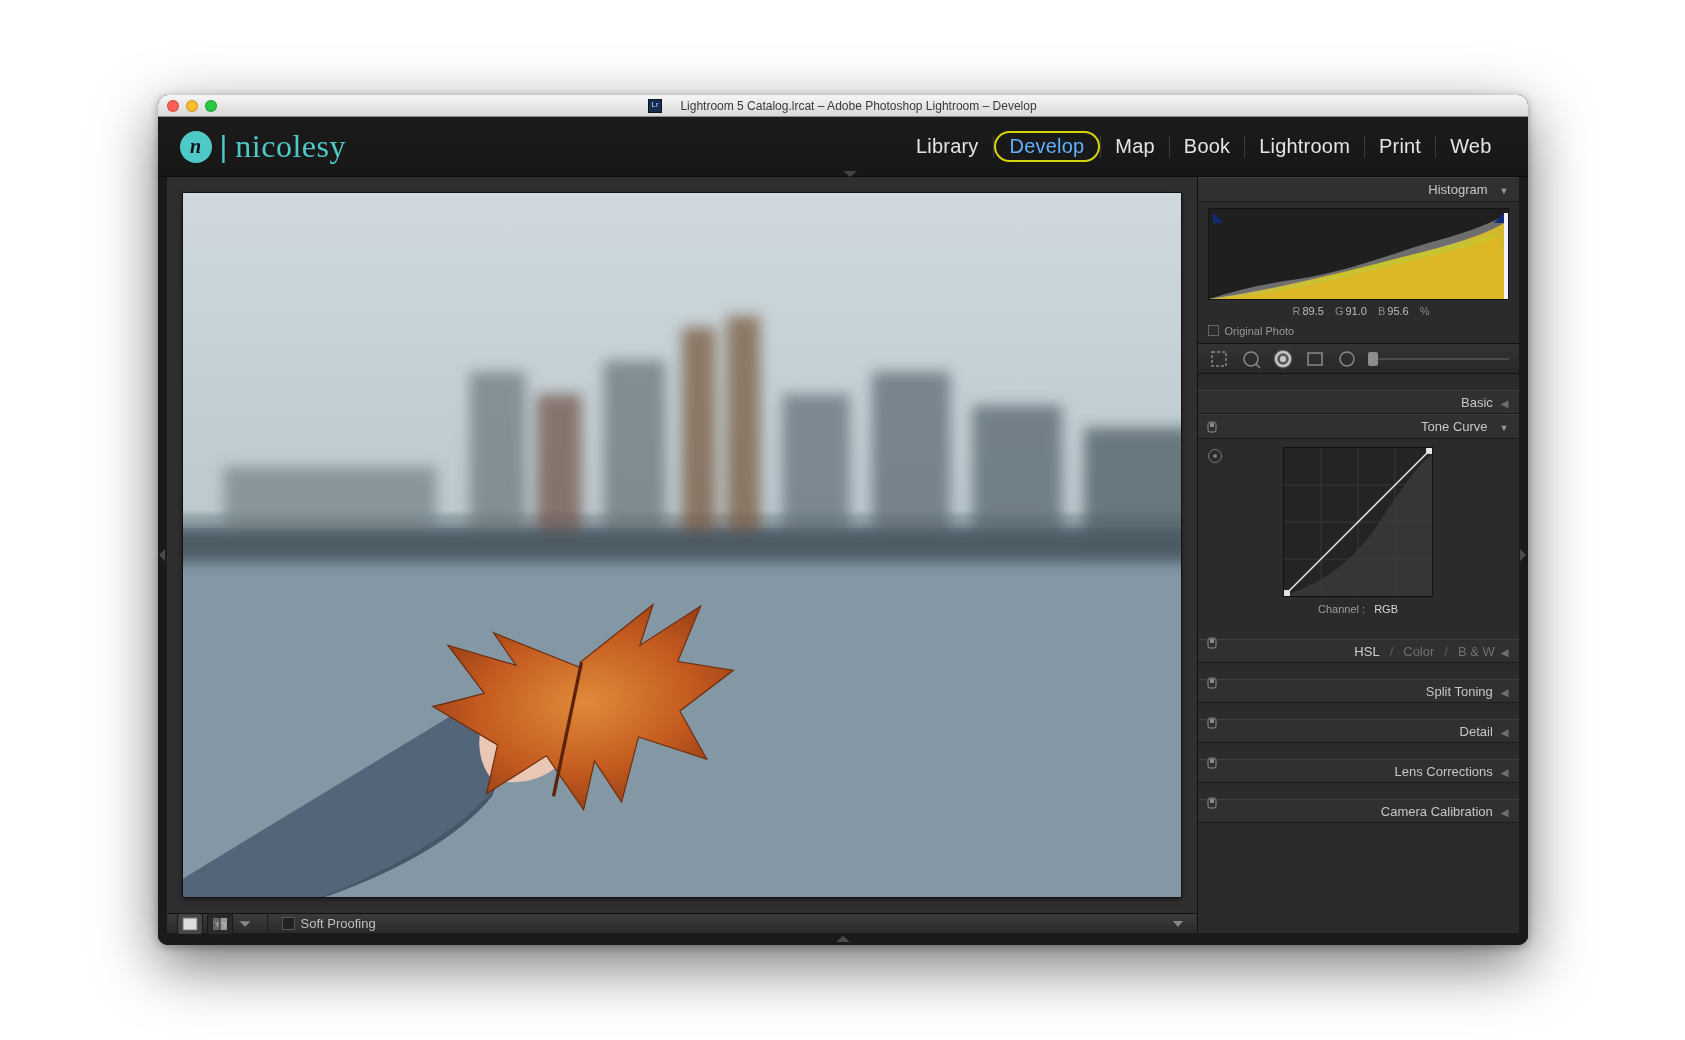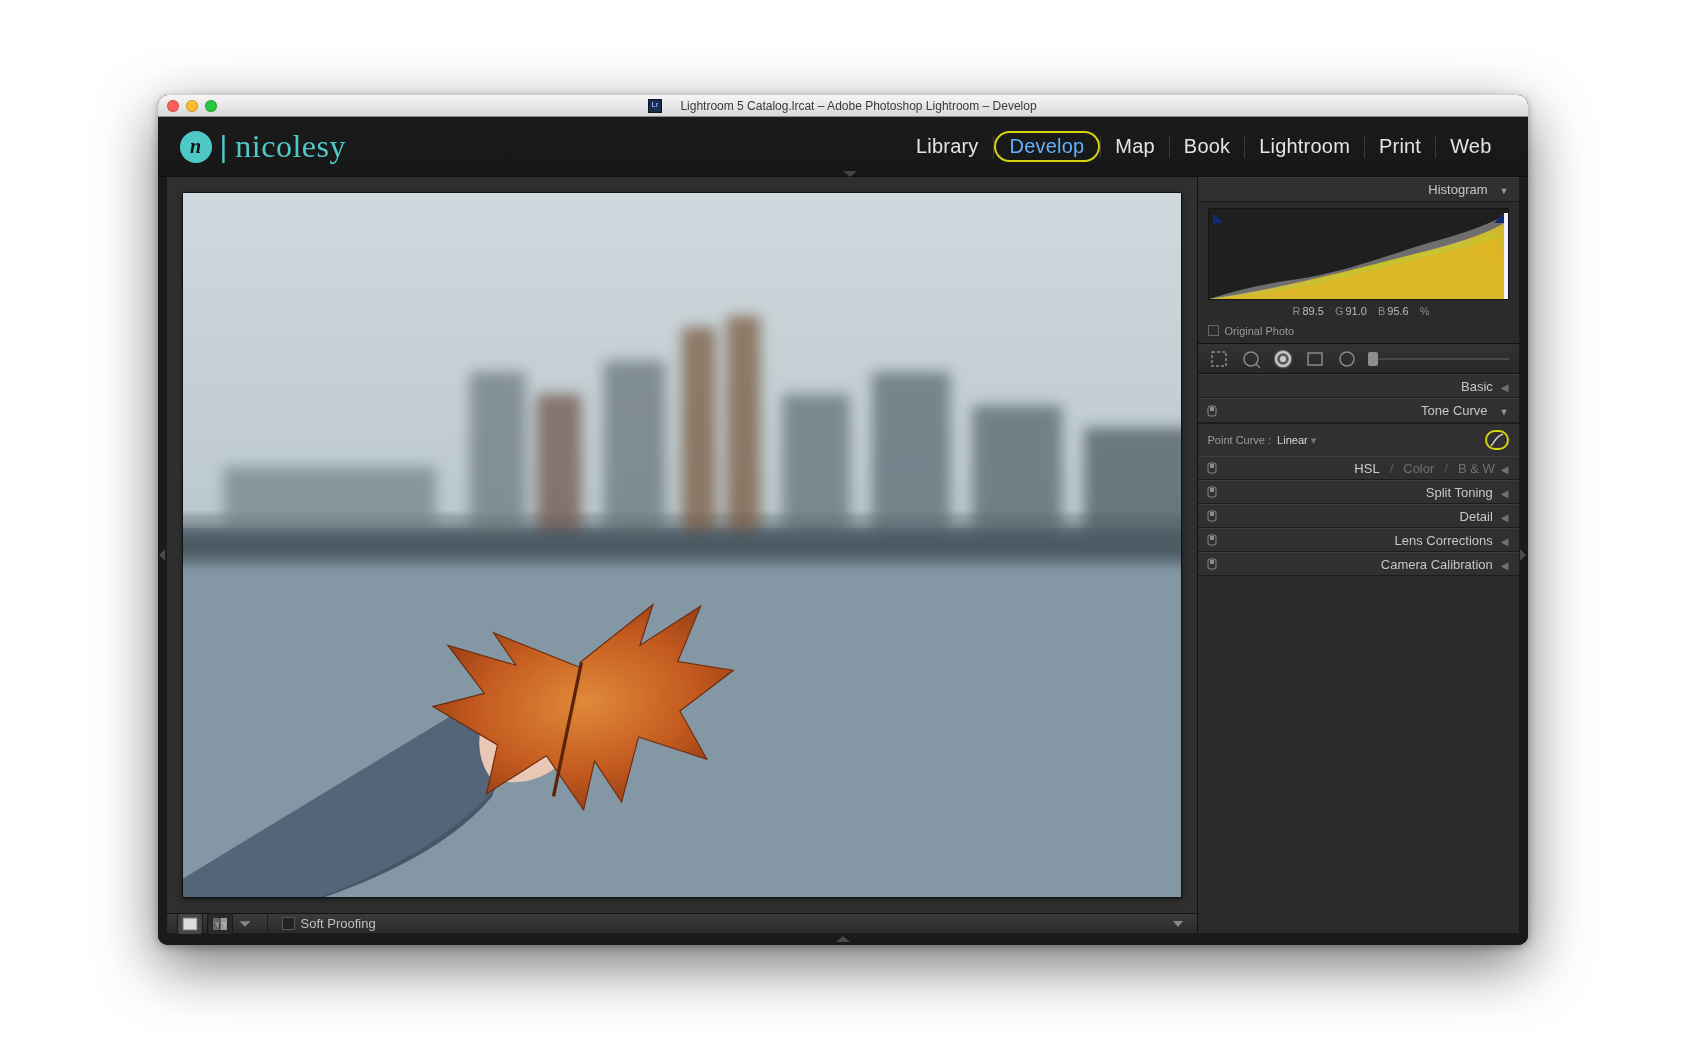--- a/index.html
+++ b/index.html
@@ -117,21 +117,21 @@
     width: 322px; background:#2b2b2b; border-left:1px solid #111;
     display:flex; flex-direction:column; overflow:hidden;
   }
   .panel-header, .panel-row {
     display:flex; align-items:center; padding:4px 10px;
     background:#303030; border-bottom:1px solid #1c1c1c; border-top:1px solid #3c3c3c;
     color:#c7c7c7; font-size:13px;
   }
   .panel-header { justify-content:flex-end; gap:8px;}
   .panel-header .tri::before{content:"▼"; font-size:9px; color:#999; margin-left:4px;}
-  .panel-row { justify-content:flex-end; gap:8px; height:24px;}
+  .panel-row { justify-content:flex-end; gap:8px; height:24px;margin-top:16px;}
   .panel-row .tri-off::before{content:"◀"; font-size:10px; color:#707070;}
   .panel-row-wrap { position:relative;}
   .panel-row-wrap .switch{
     position:absolute; left:8px; top:50%; transform:translateY(-50%);
     width:12px; height:14px;
   }
   .switch svg{width:12px;height:14px;}
   .histogram-box {
     margin:6px 10px 2px; height:92px; border:1px solid #141414; background:#1f1f1f;
     position:relative;
@@ -398,27 +398,41 @@
           <div class="panel-row-wrap">
             <div class="switch"><svg viewBox="0 0 12 14">
                   <rect x="2" y="2" width="8" height="10" rx="2" fill="none" stroke="#8c8c8c"></rect>
                   <rect x="4" y="3" width="4" height="4" fill="#8c8c8c"></rect>
                 </svg></div>
             <div class="panel-header">
               <span>Tone Curve</span>
                 <span class="tri"></span>
             </div>
           </div>
-          <div class="pc-row">
-            <span>Point Curve :</span>
-            <span class="val pop">Linear</span>
-            <div class="edit-btn">
-              <svg viewBox="0 0 14 14">
-                  <path d="M1 13 C 4 10 5 4 13 1" stroke="#cfcfcf" stroke-width="1.5" fill="none"></path>
-                </svg>
+          <div class="tc-box">
+            <div class="tc-target"></div>
+            <div class="curve-canvas">
+              <svg viewBox="0 0 150 150">
+                <g stroke="#3a3a3a" stroke-width="1">
+                  <line x1="37.5" y1="0" x2="37.5" y2="150"></line>
+                    <line x1="75" y1="0" x2="75" y2="150"></line>
+                    <line x1="112.5" y1="0" x2="112.5" y2="150"></line>
+                  <line y1="37.5" x1="0" y2="37.5" x2="150"></line>
+                    <line y1="75" x1="0" y2="75" x2="150"></line>
+                    <line y1="112.5" x1="0" y2="112.5" x2="150"></line>
+                </g>
+                <path d="M0 150 C 30 140 70 120 100 70 C 120 40 135 18 150 6 L150 150 Z" fill="#3b3b3b" opacity="0.8"></path>
+                <line x1="3" y1="147" x2="147" y2="3" stroke="#e6e6e6" stroke-width="1.5"></line>
+                <rect x="0" y="144" width="6" height="6" fill="#e6e6e6"></rect>
+                <rect x="144" y="0" width="6" height="6" fill="#e6e6e6"></rect>
+              </svg>
+            </div>
+            <div class="channel-line">
+              <span>Channel :</span>
+              <span class="val pop">RGB</span>
             </div>
           </div>
 
           <div class="panel-row-wrap">
             <div class="switch"><svg viewBox="0 0 12 14">
                   <rect x="2" y="2" width="8" height="10" rx="2" fill="none" stroke="#8c8c8c"></rect>
                   <rect x="4" y="3" width="4" height="4" fill="#8c8c8c"></rect>
                 </svg></div>
             <div class="panel-row hsl-row">
               <span>HSL</span>

